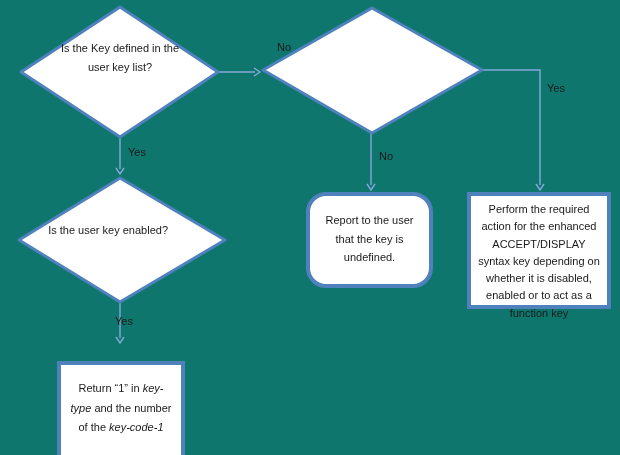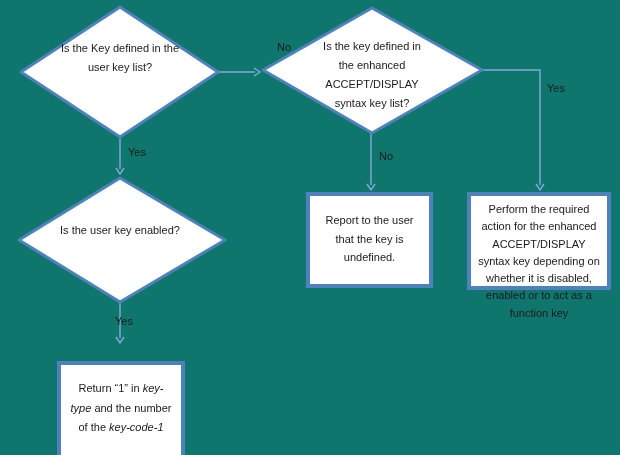--- a/index.html
+++ b/index.html
@@ -72,29 +72,28 @@
 
     <g fill="#ffffff" stroke="#4f81bd" stroke-width="3" stroke-linejoin="round">
       <polygon points="120,7 218,72 120,137 21,72"></polygon>
       <polygon points="372,8 482,70 372,133 263,70"></polygon>
       <polygon points="120,178 225,240 120,302 19,240"></polygon>
     </g>
   </svg>
 
   <div class="node-text" style="left:60px; top:39px; width:120px;">Is the Key defined in the user key list?</div>
 
-  <div class="node-text" style="left:315px; top:37px; width:114px;">Is the key defined in the enhanced ACCEPT/DISPLAY syntax key list?</div>
 
-  <div class="node-text" style="left:60px; top:221px; width:120px;">Is the user key enabled?</div>
+  <div class="node-text" style="left:48px; top:221px; width:120px;text-align:right;">Is the user key enabled?</div>
 
-  <div class="box" style="left:306px; top:192px; width:127px; height:96px;">
+  <div class="box" style="left:306px; top:192px; width:127px; height:96px;border-radius:20px;">
     <div class="box-text" style="padding:15px 8px 0 8px; line-height:18.5px;">Report to the user that the key is undefined.</div>
   </div>
 
-  <div class="box" style="left:467px; top:192px; width:144px; height:98px;">
+  <div class="box" style="left:467px; top:192px; width:144px; height:117px;">
     <div class="box-text" style="padding:5px 5px 0 5px; line-height:17.3px;">Perform the required action for the enhanced ACCEPT/DISPLAY syntax key depending on whether it is disabled, enabled or to act as a function key</div>
   </div>
 
   <div class="box" style="left:57px; top:361px; width:128px; height:108px;">
     <div class="box-text" style="padding:14px 9px 0 9px; line-height:19.5px;"><span>Return “1” in </span><span class="it">key-type</span><span> and the number of the </span><span class="it">key-code-1</span></div>
   </div>
 
   <div class="edge-label" style="left:229px; top:41px;">No</div>
 
   <div class="edge-label" style="left:80px; top:146px;">Yes</div>

